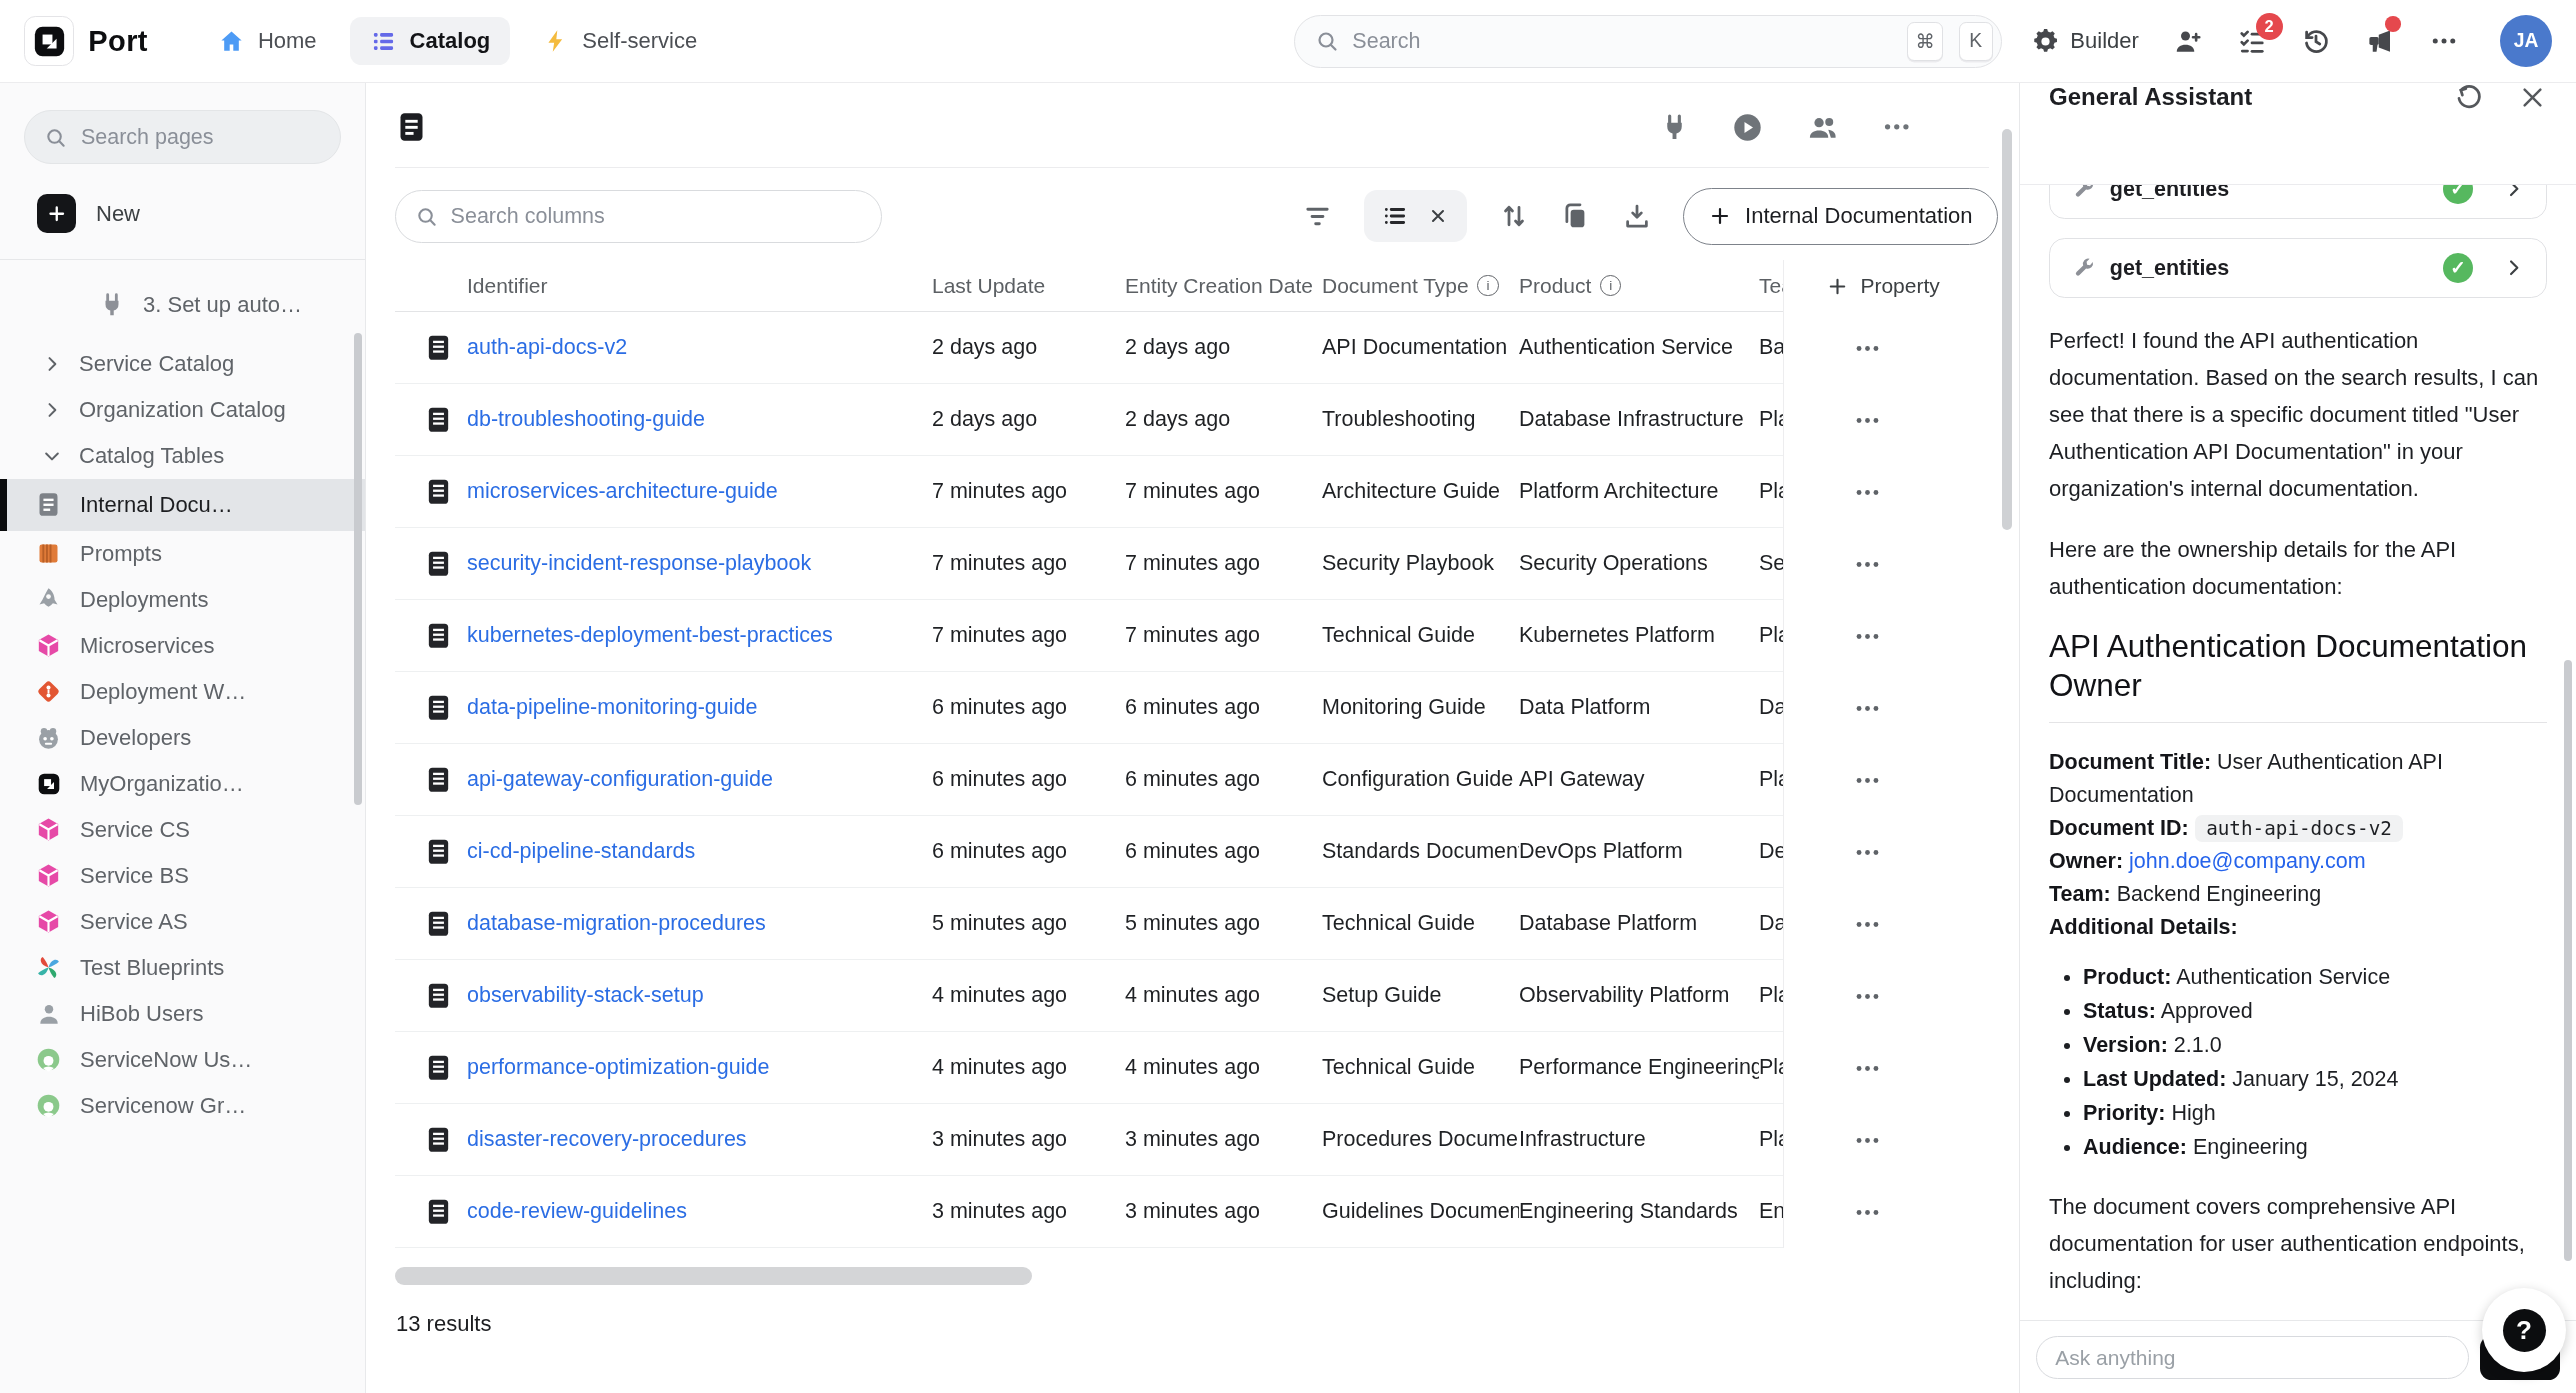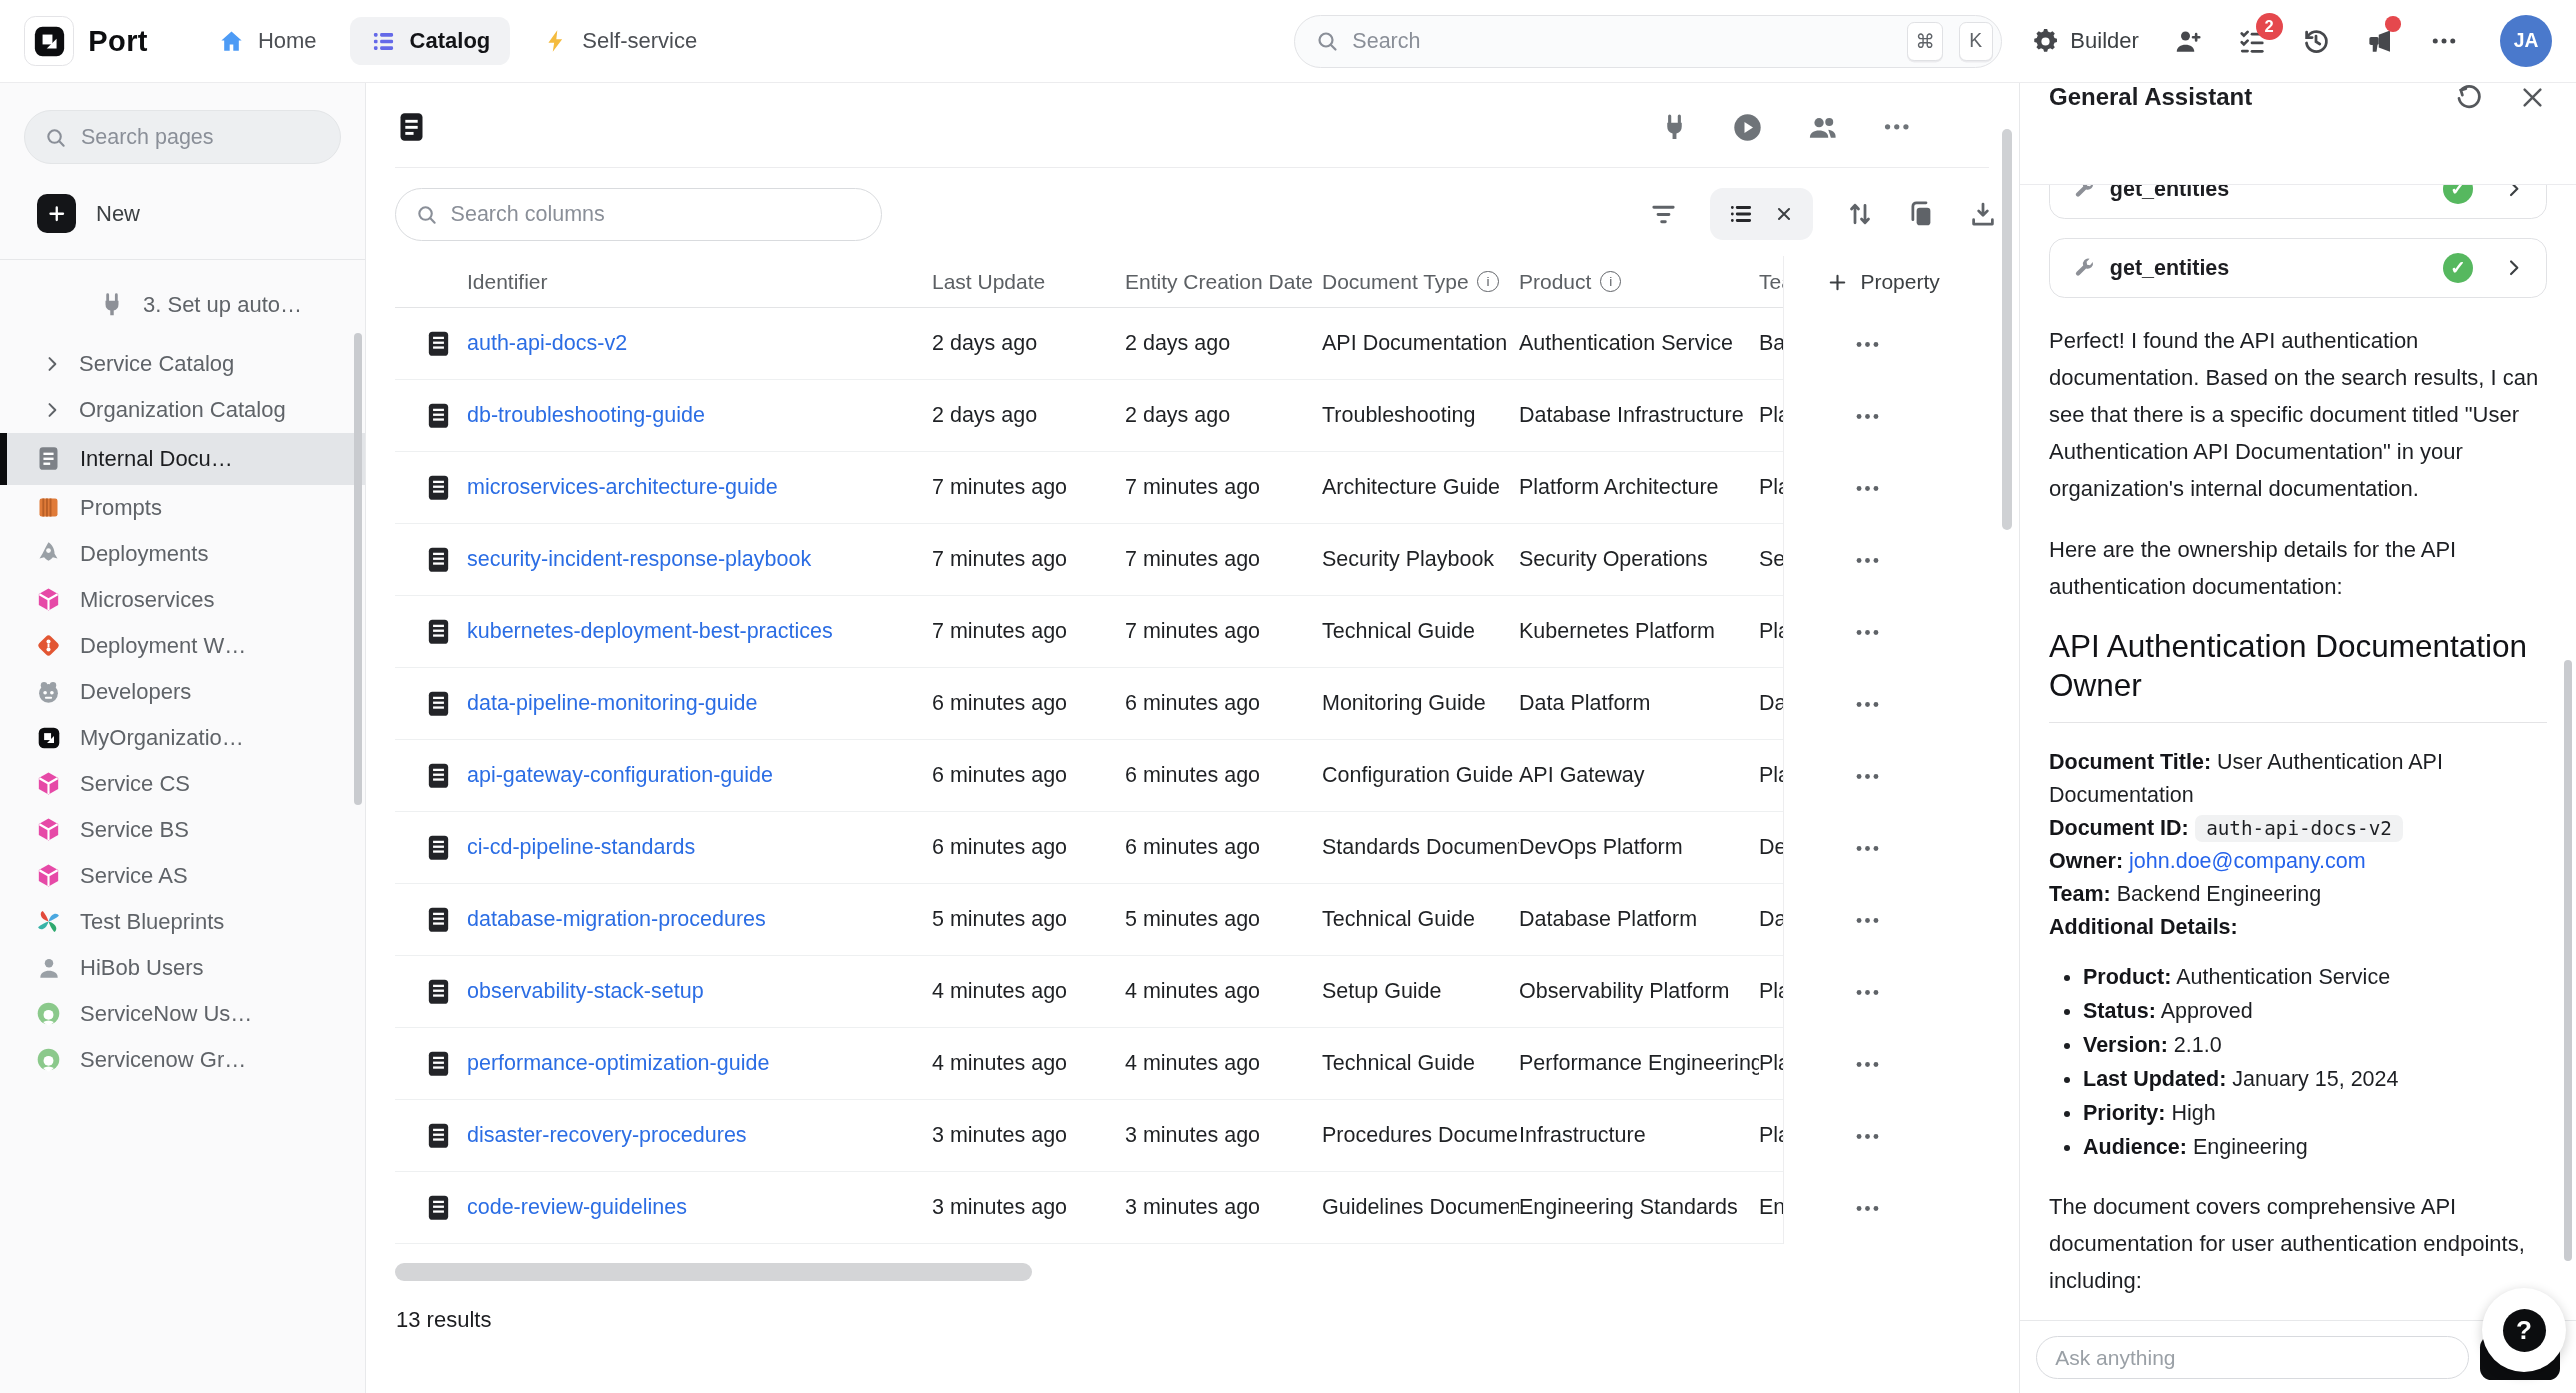--- a/index.html
+++ b/index.html
@@ -293,20 +293,28 @@
           <span class="sb-label">Service Catalog</span>
         </div>
         <div class="sb-item">
           <span class="chev">
             <svg viewBox="0 0 24 24" width="20" height="20" fill="none" stroke="currentColor" stroke-width="2.4" stroke-linecap="round" stroke-linejoin="round">
               <path d="M9 5l7 7-7 7"></path>
             </svg>
           </span>
           <span class="sb-label">Organization Catalog</span>
         </div>
+        <div class="sb-item">
+          <span class="chev down">
+            <svg viewBox="0 0 24 24" width="20" height="20" fill="none" stroke="currentColor" stroke-width="2.4" stroke-linecap="round" stroke-linejoin="round">
+              <path d="M9 5l7 7-7 7"></path>
+            </svg>
+          </span>
+          <span class="sb-label">Catalog Tables</span>
+        </div>
         <div class="sb-item lvl2 selected">
           <span class="sb-ico">
             <svg viewBox="0 0 24 24" width="27" height="29">
               <rect x="4" y="2" width="16" height="20" rx="3" fill="#7d8187"></rect>
               <rect x="7.5" y="6.8" width="9" height="2.1" fill="#fff"></rect>
               <rect x="7.5" y="11.2" width="9" height="2.1" fill="#fff"></rect>
               <rect x="7.5" y="15.6" width="6" height="2.1" fill="#fff"></rect>
             </svg>
           </span>
           <span class="sb-label">Internal Docu…</span>
@@ -526,20 +534,28 @@
               <rect x="8.5" y="7" width="11" height="14" rx="2.5" fill="#5f6368"></rect>
               <path d="M5.5 16.5V5.8A2.8 2.8 0 0 1 8.3 3H16" stroke="#5f6368" stroke-width="2.2" fill="none" stroke-linecap="round"></path>
             </svg>
           </span>
         <span class="tb-icon">
             <svg viewBox="0 0 24 24" width="30" height="30" fill="none" stroke="#5f6368" stroke-width="2.2" stroke-linecap="round" stroke-linejoin="round">
               <path d="M12 4v9M12 13l-3.5-3.5M12 13l3.5-3.5"></path>
               <path d="M4.5 16.5V20h15v-3.5"></path>
             </svg>
           </span>
+        <div class="add-btn">
+          <span>
+              <svg viewBox="0 0 24 24" width="24" height="24" stroke="#1c1d21" stroke-width="2.2" stroke-linecap="round">
+                <path d="M12 5v14M5 12h14"></path>
+              </svg>
+            </span>
+          <span>Internal Documentation</span>
+        </div>
       </div>
     </div>
 
     <div class="table">
       <div class="thead">
         <div class="th"></div>
         <div class="th">
             <span>Identifier</span>
           </div>
         <div class="th">

